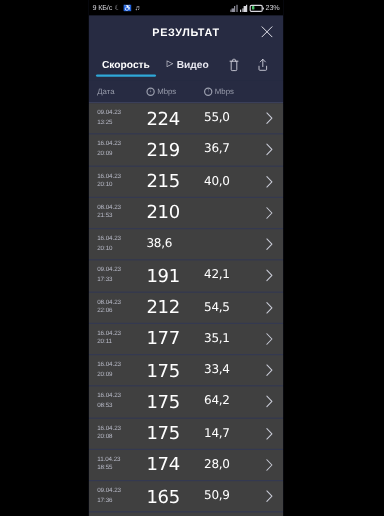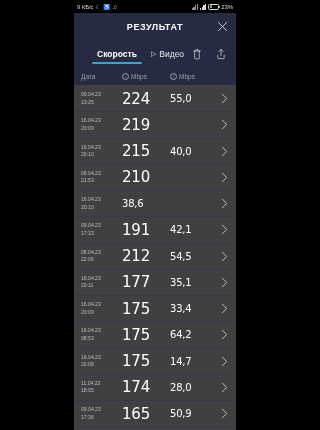--- a/index.html
+++ b/index.html
@@ -140,40 +140,40 @@
   }
 
   
   .tabbar {
     position: relative;
     height: 27px;
     flex: 0 0 auto;
     display: flex;
     align-items: center;
     background: #272b42;
-    padding: 0 8px 0 16px;
+    padding: 0 8px 0 4px;
     box-sizing: border-box;
   }
   .tab {
     position: relative;
     display: flex;
     align-items: center;
     gap: 3px;
     height: 100%;
     padding: 0 7px;
     box-sizing: border-box;
   }
   .tab-label {
     color: #ffffff;
     font-size: 8.5px;
     font-weight: bold;
     white-space: nowrap;
   }
   .tab.inactive .tab-label {
-    font-weight: normal;
+    font-weight: bold;
     color: #e8e8f0;
   }
   .tab.active::after {
     content: "";
     position: absolute;
     left: 2px;
     right: 2px;
     bottom: 3px;
     height: 1.6px;
     background: #2fa8d8;
@@ -374,20 +374,21 @@
               <path d="M1.6 1 L6.4 6 L1.6 11" stroke="currentColor" stroke-width="1" fill="none" stroke-linecap="round" stroke-linejoin="round"></path>
             </svg>
           </div>
         </div>
         <div class="row">
           <div class="cell-date">
             <span>16.04.23</span>
             <span>20:09</span>
           </div>
           <div class="cell-down">219</div>
+          <div class="cell-up">36,7</div>
           <div class="cell-chev">
             <svg width="7" height="11" viewBox="0 0 8 12" aria-hidden="true">
               <path d="M1.6 1 L6.4 6 L1.6 11" stroke="currentColor" stroke-width="1" fill="none" stroke-linecap="round" stroke-linejoin="round"></path>
             </svg>
           </div>
         </div>
         <div class="row">
           <div class="cell-date">
             <span>16.04.23</span>
             <span>20:10</span>

